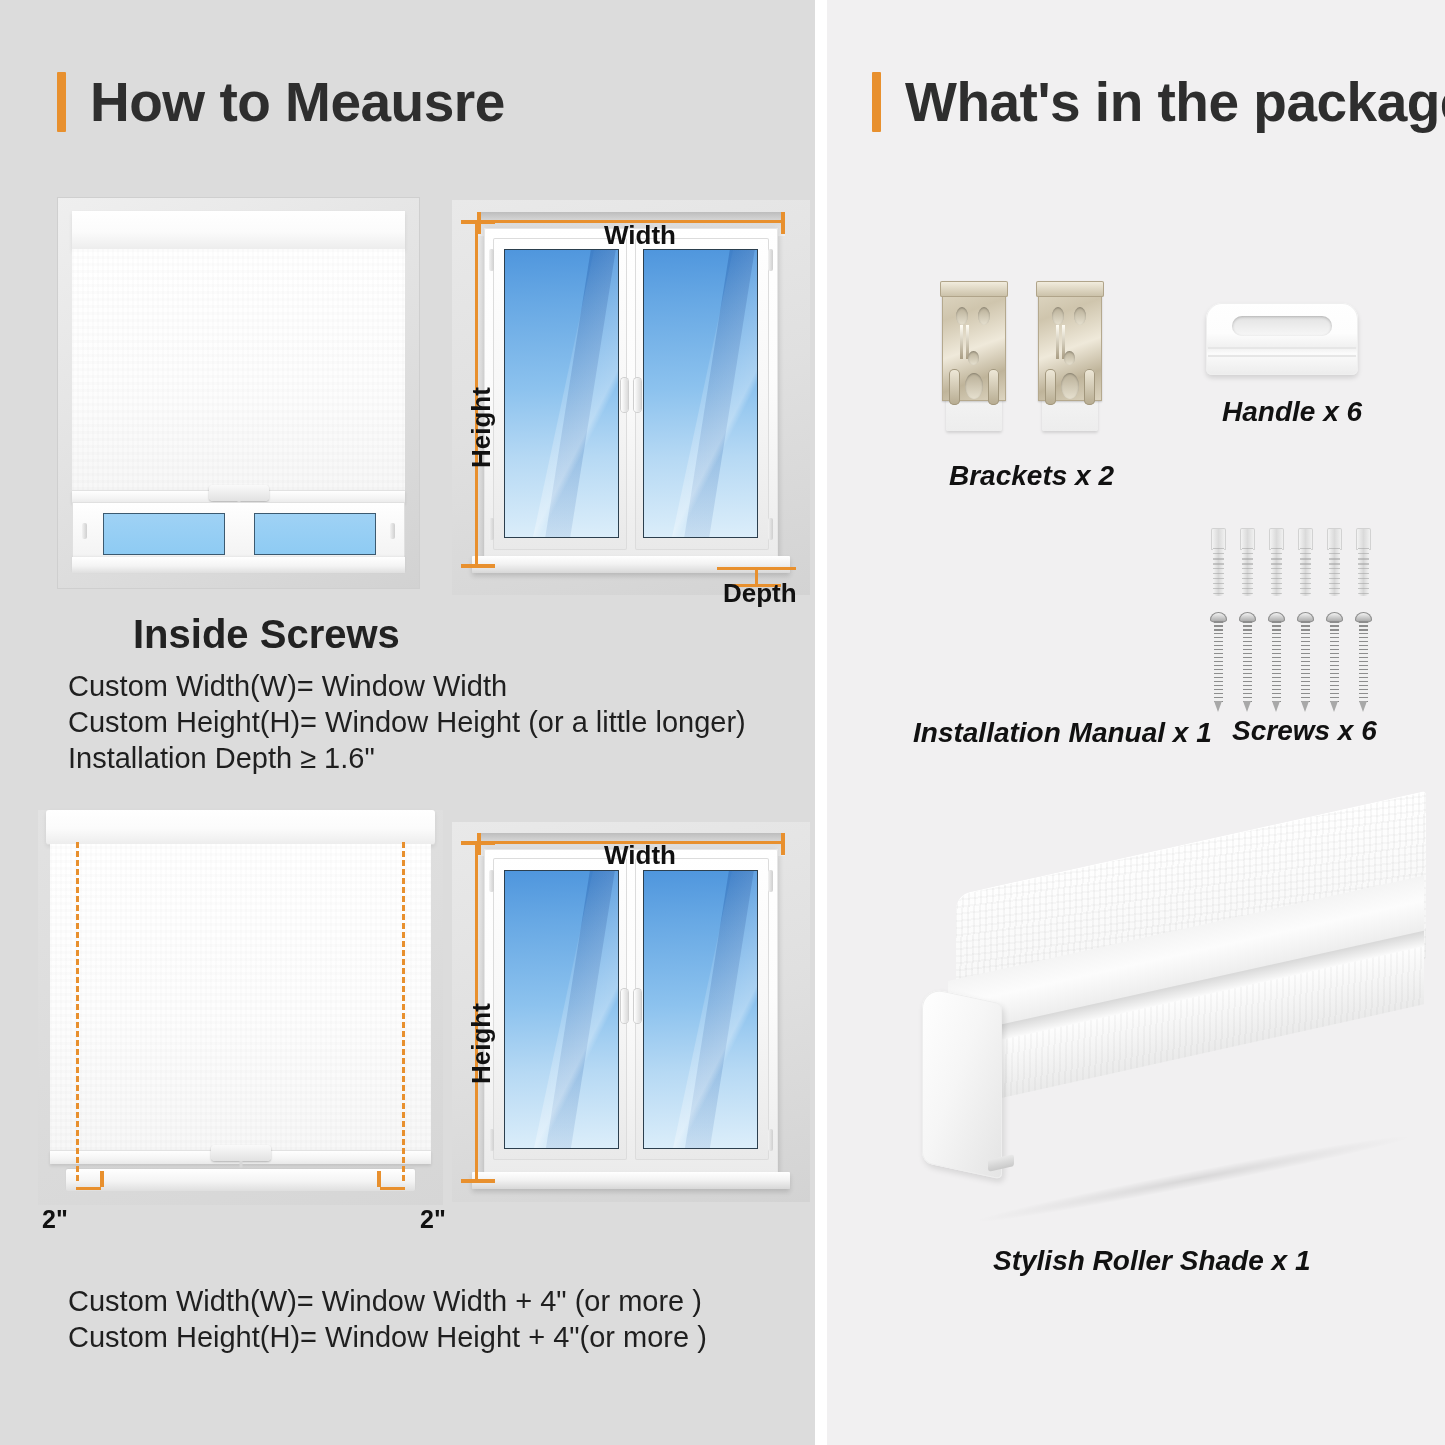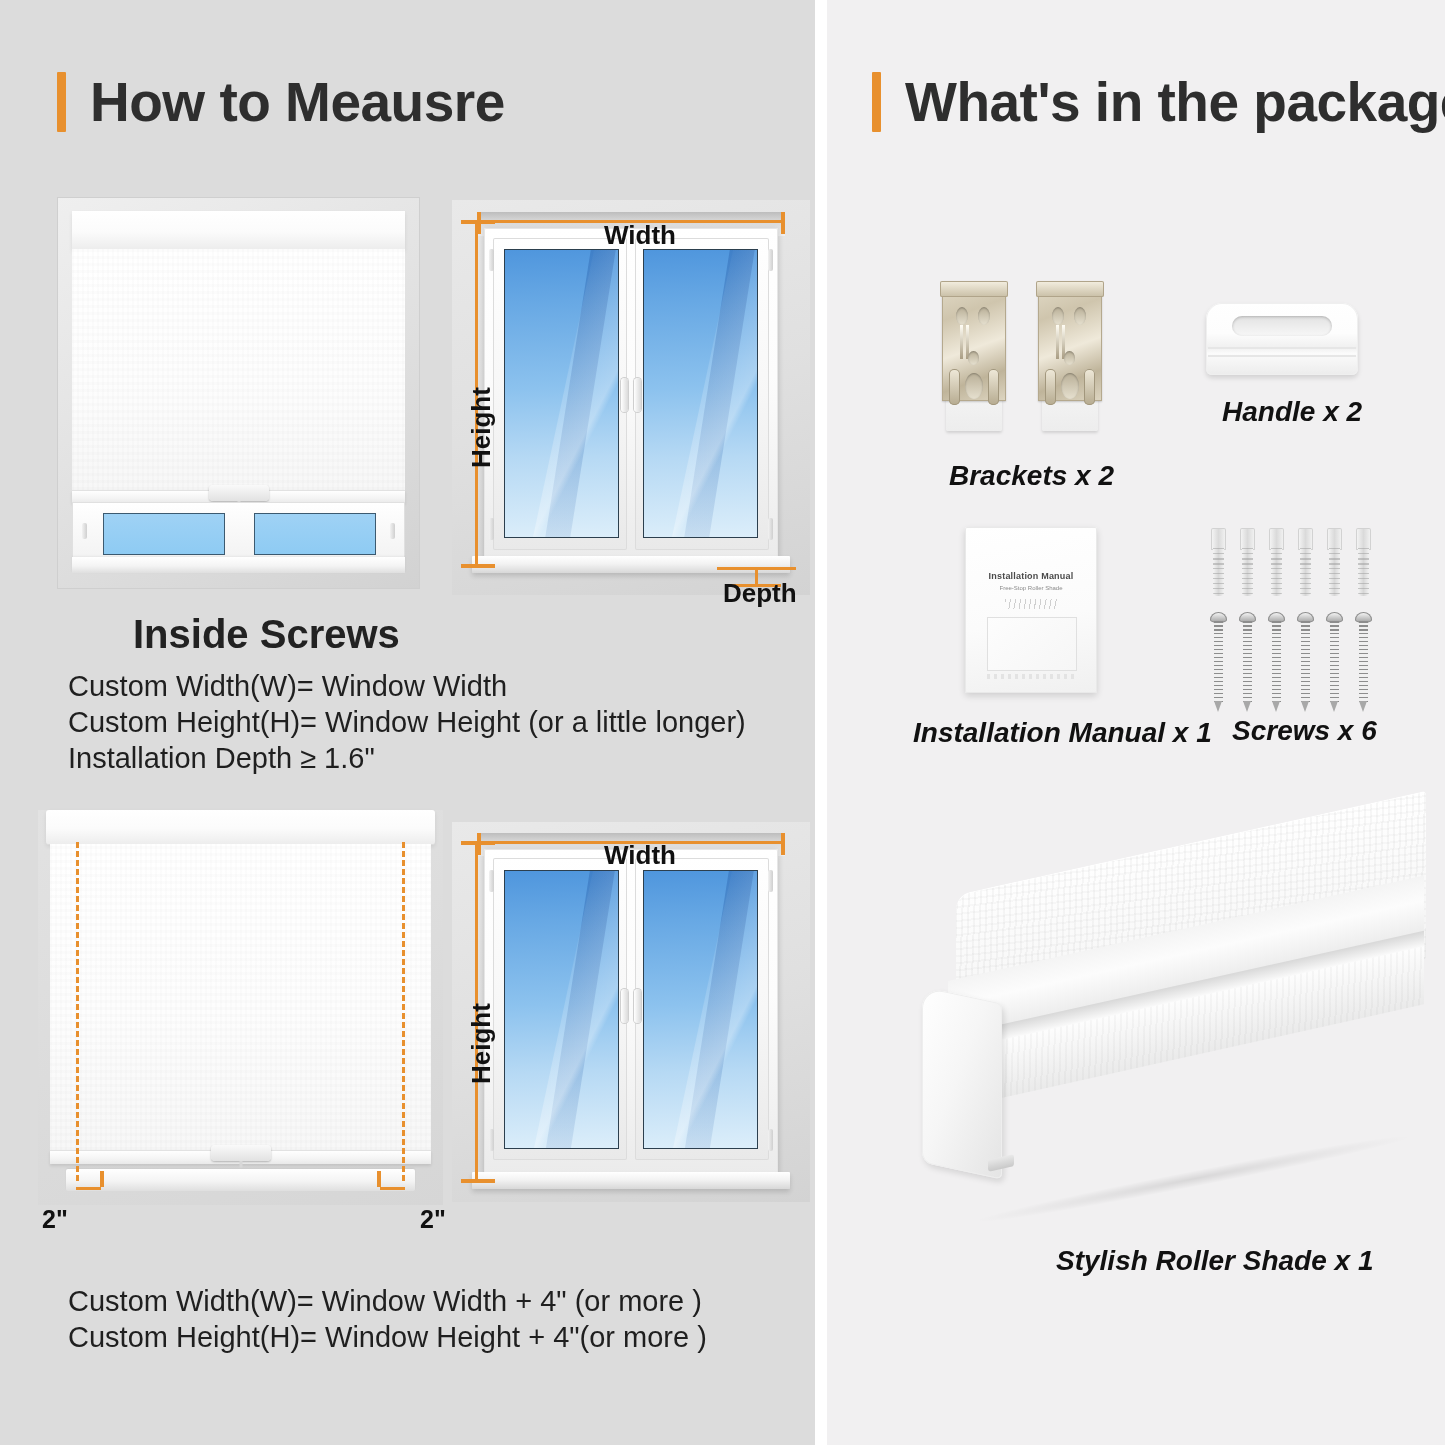--- a/index.html
+++ b/index.html
@@ -525,29 +525,22 @@
   </div>
   <div class="pkg-label" style="left:949px;top:460px;">Brackets x 2</div>
 
   <div class="handle-piece" style="left:1206px;top:303px;">
     <div class="h-body">
       <div class="h-ridge" style="top:44px;"></div>
       <div class="h-ridge" style="top:52px;"></div>
     </div>
     <div class="h-slot"></div>
   </div>
-  <div class="pkg-label" style="left:1222px;top:396px;">Handle x 2</div>
-
-  <div class="manual" style="left:965px;top:527px;">
-    <div class="m-title">Installation Manual</div>
-    <div class="m-sub">Free-Stop Roller Shade</div>
-    <div class="m-scribble"></div>
-    <div class="m-box"></div>
-    <div class="m-foot"></div>
-  </div>
+  <div class="pkg-label" style="left:1222px;top:396px;">Handle x 6</div>
+
   <div class="pkg-label" style="left:913px;top:717px;">Installation Manual x 1</div>
 
   <div style="position:absolute;left:1210px;top:528px;width:170px;height:70px;">
     <div class="anchor" style="left:0;">
         <div class="a-collar"></div>
         <div class="a-body"></div>
       </div>
     <div class="anchor" style="left:29px;">
         <div class="a-collar"></div>
         <div class="a-body"></div>
@@ -605,15 +598,15 @@
 
   <div class="product" style="left:918px;top:885px;">
     <div class="pr-top"></div>
     <div class="pr-face"></div>
     <div class="pr-groove"></div>
     <div class="pr-lower"></div>
     <div class="pr-cap"></div>
     <div class="pr-endtip"></div>
     <div class="pr-shadow"></div>
   </div>
-  <div class="pkg-label" style="left:1056px;top:1245px;">Stylish Roller Shade x 1</div>
+  <div class="pkg-label" style="left:993px;top:1245px;">Stylish Roller Shade x 1</div>
 
 </div>
 
 </body></html>

